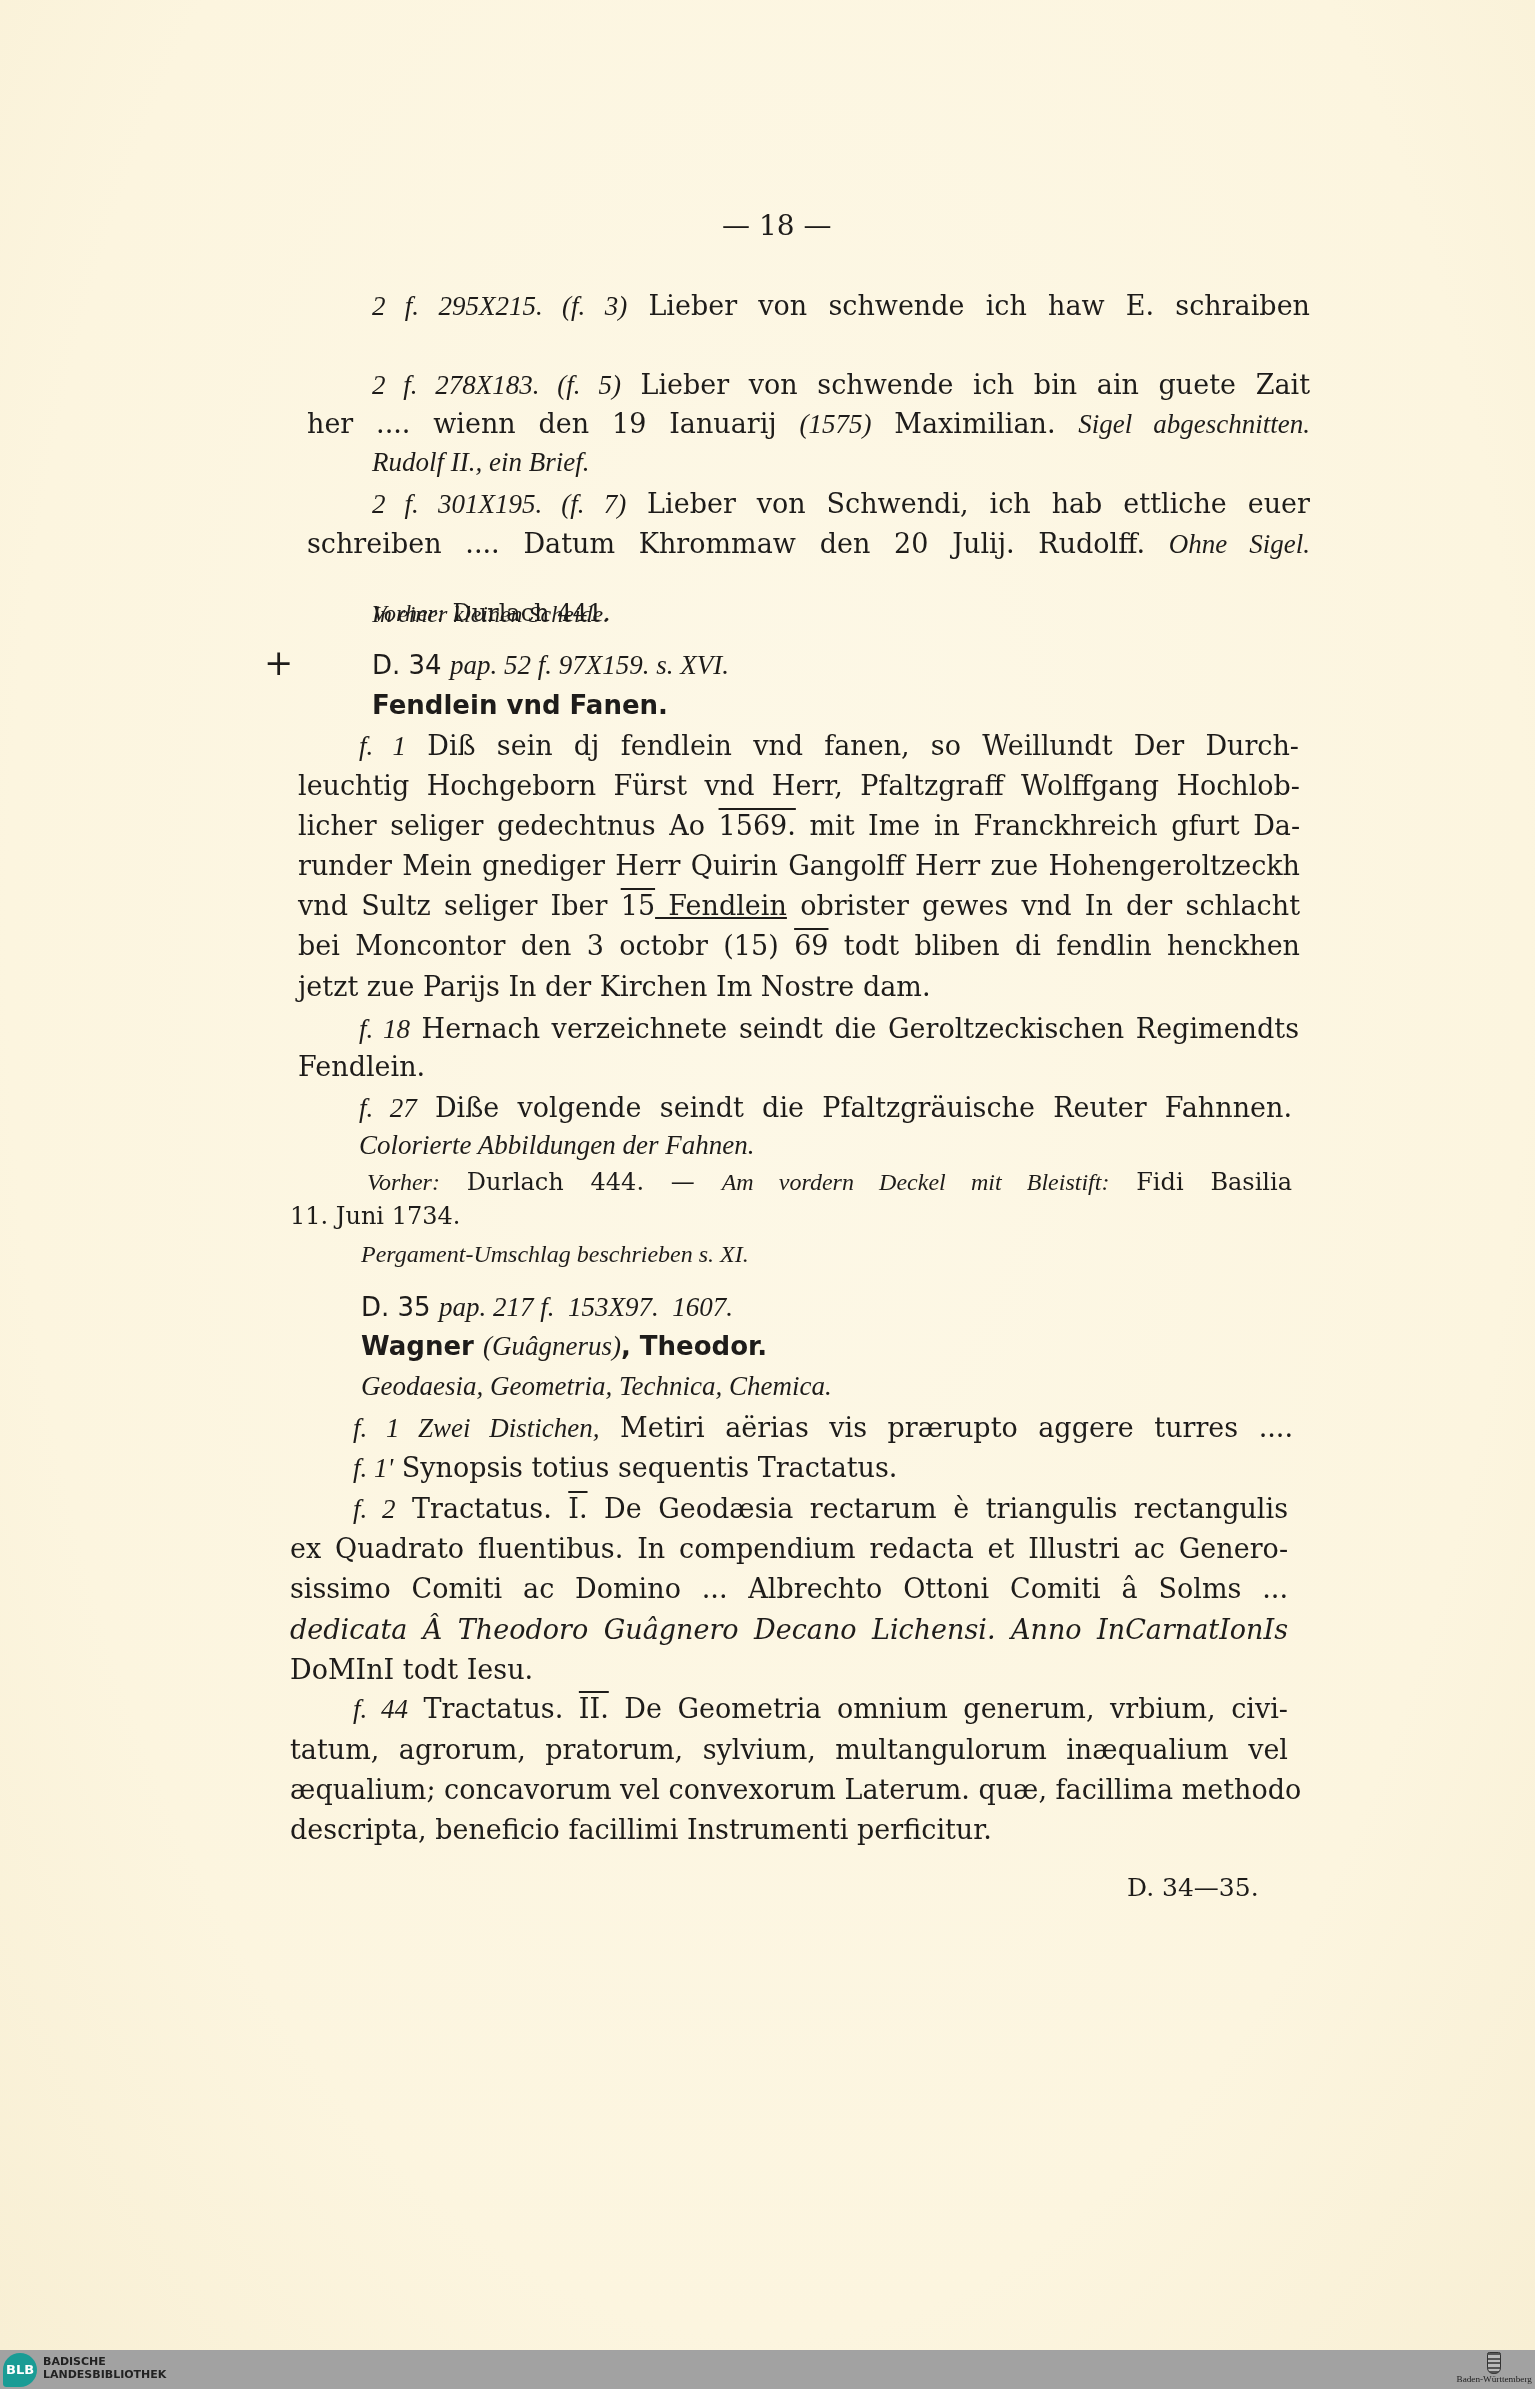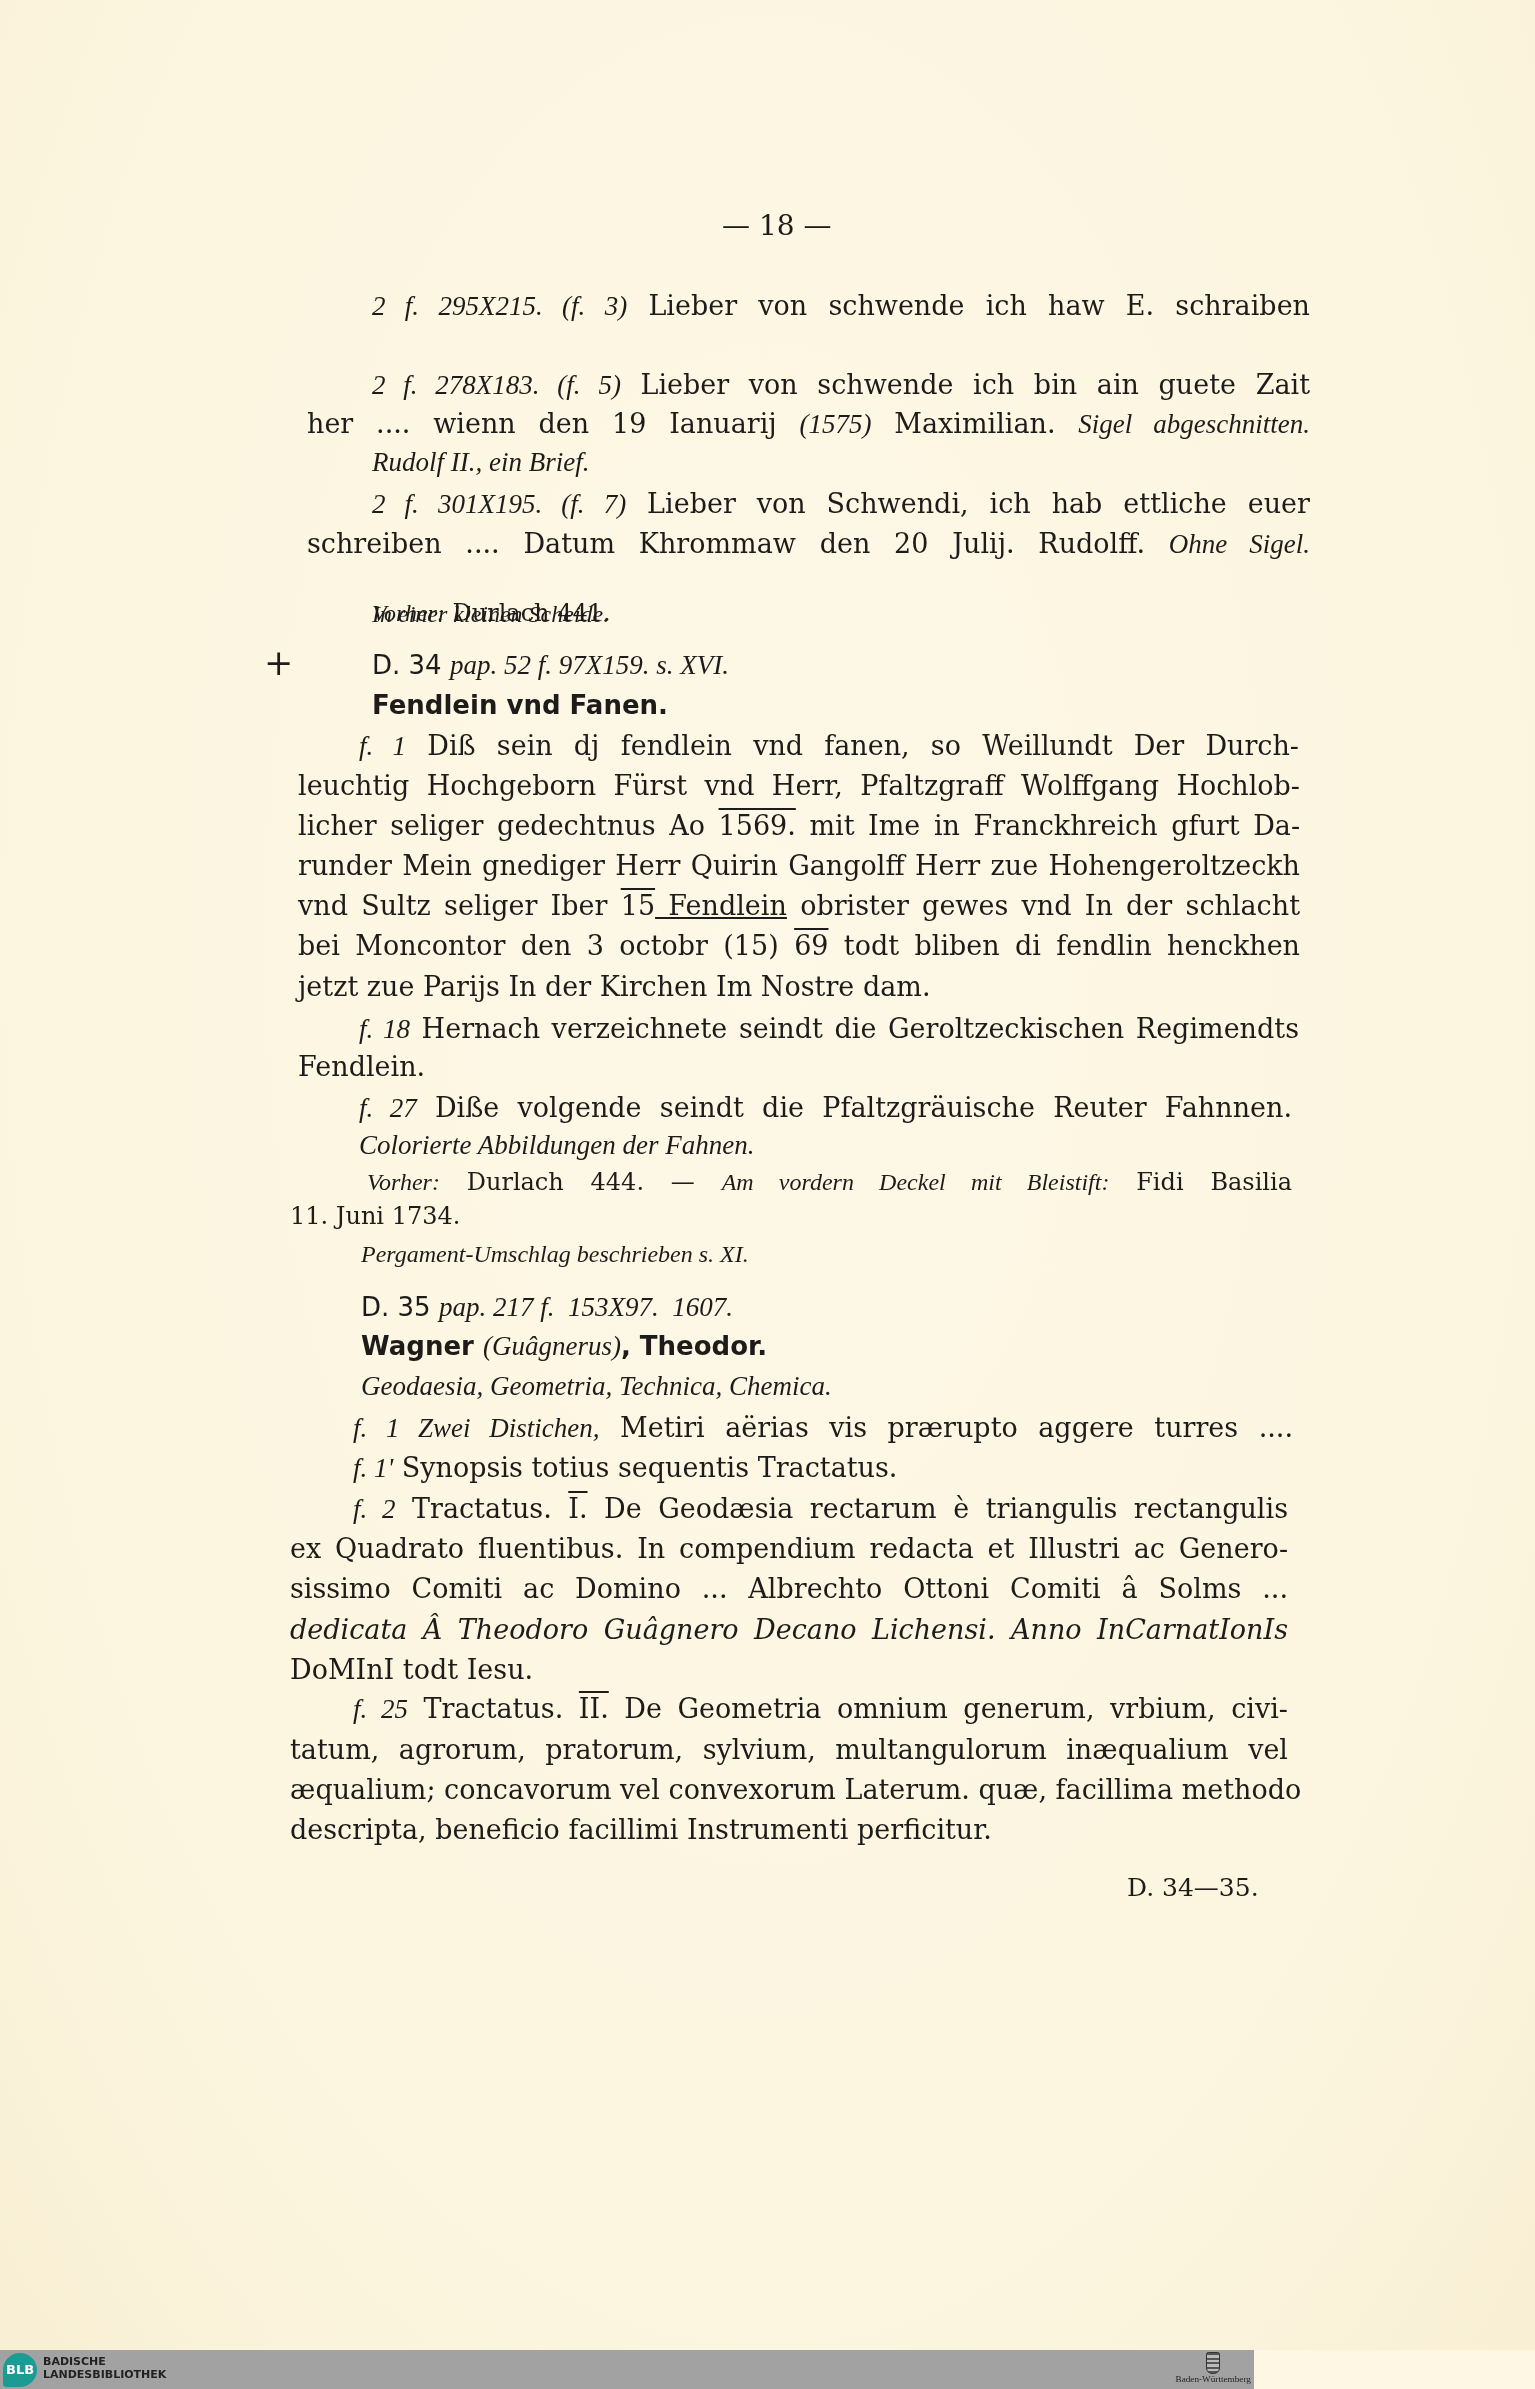--- a/index.html
+++ b/index.html
@@ -19,21 +19,21 @@
   }
   .just { text-align:justify; text-align-last:justify; }
   .small { font-size:24px; }
   i, .it { font-style:italic; font-family:"Liberation Serif", serif; }
   .sans { font-family:"DejaVu Sans", "Liberation Sans", sans-serif; font-weight:bold; font-size:26px; }
   .ol { text-decoration: overline; }
   .ul { text-decoration: underline; }
   .pagenum { position:absolute; left:722px; top:209px; font-size:28px; }
   .plus { position:absolute; left:264px; top:646px; font-size:35px; line-height:34px; }
   .footer {
-    position:absolute; left:0; top:2350px; width:1254px; height:39px;
+    position:absolute; left:0; top:2350px; width:1535px; height:39px;
     background:#a2a2a2;
   }
   .blb-logo {
     position:absolute; left:3.1px; top:3.1px; width:34px; height:34px;
     border-radius:50% 50% 50% 10%;
     background:#1a9c95; color:#fff;
     font-family:"DejaVu Sans", sans-serif; font-weight:bold; font-size:13px;
     line-height:34px; text-align:center;
   }
   .blb-text {
@@ -88,21 +88,21 @@
   <div class="line" style="left:361px; top:1290px;"><span class="sans" style="font-weight:normal;">D. 35 </span><i style="white-space:pre;">pap. 217 f.  153X97.  1607.</i></div>
   <div class="line" style="left:361px; top:1329px;"><span class="sans">Wagner </span><i>(Guâgnerus)</i><span class="sans">, Theodor.</span></div>
   <div class="line" style="left:361px; top:1369px;"><i>Geodaesia, Geometria, Technica, Chemica.</i></div>
   <div class="line just" style="left:353px; top:1411px; width:940px;"><i>f. 1 Zwei Distichen,</i><span> Metiri aërias vis prærupto aggere turres ....</span></div>
   <div class="line" style="left:353px; top:1451px;"><i>f. 1'</i><span> Synopsis totius sequentis Tractatus.</span></div>
   <div class="line just" style="left:353px; top:1492px; width:935px;"><i>f. 2</i><span> Tractatus. </span><span class="ol">I.</span><span> De Geodæsia rectarum è triangulis rectangulis</span></div>
   <div class="line just" style="left:290px; top:1532px; width:998px;">ex Quadrato fluentibus. In compendium redacta et Illustri ac Genero-</div>
   <div class="line just" style="left:290px; top:1572px; width:998px;">sissimo Comiti ac Domino ... Albrechto Ottoni Comiti â Solms ...</div>
   <div class="line just" style="left:290px; top:1613px; width:998px;font-style:italic;">dedicata Â Theodoro Guâgnero Decano Lichensi. Anno InCarnatIonIs</div>
   <div class="line" style="left:290px; top:1653px;">DoMInI todt Iesu.</div>
-  <div class="line just" style="left:353px; top:1692px; width:935px;"><i>f. 25</i><span> Tractatus. </span><span class="ol">II.</span><span> De Geometria omnium generum, vrbium, civi-</span></div>
+  <div class="line just" style="left:353px; top:1692px; width:935px;"><i>f. 44</i><span> Tractatus. </span><span class="ol">II.</span><span> De Geometria omnium generum, vrbium, civi-</span></div>
   <div class="line just" style="left:290px; top:1733px; width:998px;">tatum, agrorum, pratorum, sylvium, multangulorum inæqualium vel</div>
   <div class="line just" style="left:290px; top:1773px; width:998px;">æqualium; concavorum vel convexorum Laterum. quæ, facillima methodo</div>
   <div class="line" style="left:290px; top:1813px;">descripta, beneficio facillimi Instrumenti perficitur.</div>
 
   <div class="line" style="left:1127px; top:1871px; font-size:25px;">D. 34—35.</div>
 </div>
 
 <div class="footer">
   <div class="blb-logo">BLB</div>
   <div class="blb-text">

